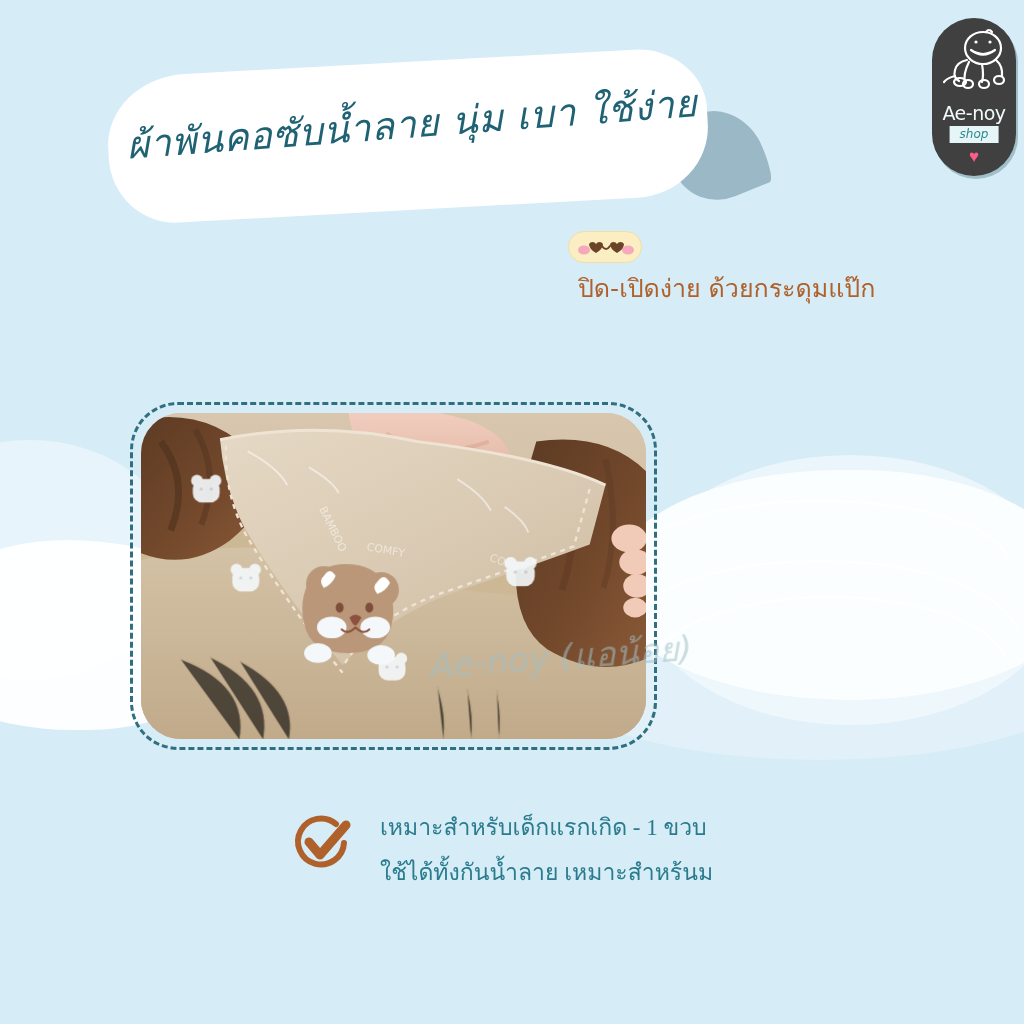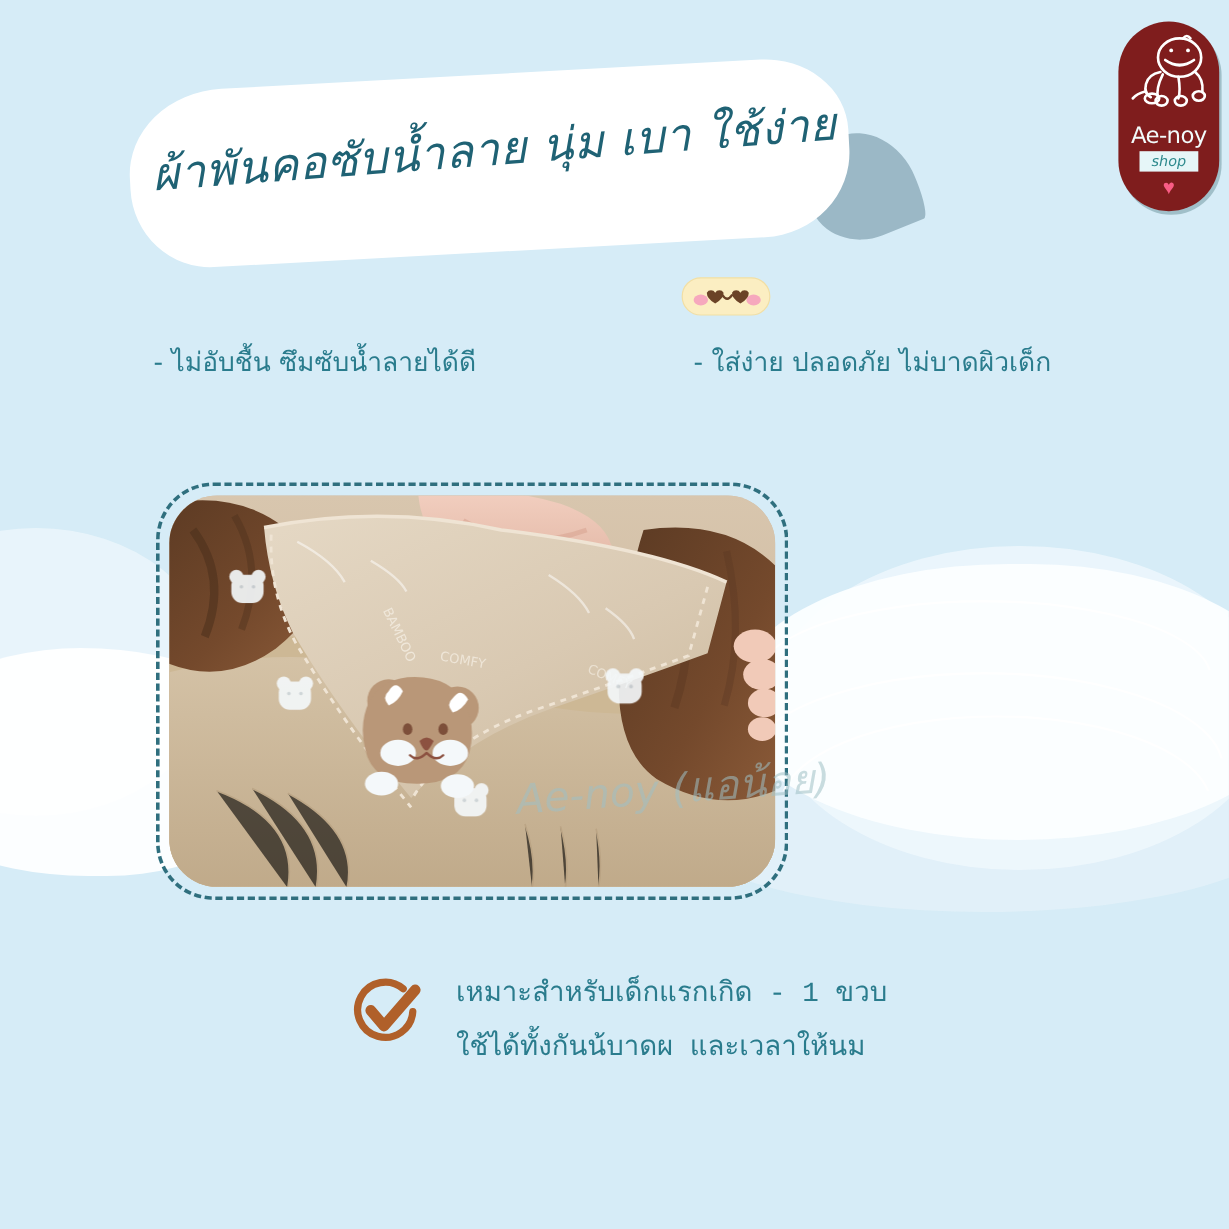--- a/index.html
+++ b/index.html
@@ -94,21 +94,21 @@
     background: #9bb8c6;
     border-radius: 55% 60% 8% 60% / 60% 70% 40% 55%;
     transform: rotate(-22deg);
   }
 
   
   .logo-badge {
     position: absolute;
     right: 8px; top: 18px;
     width: 84px; height: 158px;
-    background: #7f1d1d;
+    background: #404040;
     border-radius: 42px;
     box-shadow: 2px 3px 0 rgba(60,110,115,.35);
     overflow: hidden;
   }
   .logo-baby { position: absolute; left: 8px; top: 8px; }
   .logo-name {
     position: absolute;
     left: 0; right: 0; top: 84px;
     text-align: center;
     font-family: "DejaVu Sans", sans-serif;
@@ -195,21 +195,21 @@
     white-space: nowrap;
     transform: rotate(-4deg);
     pointer-events: none;
   }
 
   
   .check-wrap { position: absolute; left: 292px; top: 812px; }
   .check-text {
     position: absolute;
     left: 380px; top: 806px;
-    font-family: Liberation Mono, monospace;
+    font-family: Liberation Serif, serif;
     font-size: 23px;
     color: #2a7c8d;
     line-height: 1.95;
     white-space: nowrap;
   }
 </style>
 </head>
 <body>
 
 <div class="bg-layer">
@@ -245,34 +245,33 @@
       <ellipse cx="59" cy="54" rx="5" ry="4"></ellipse>
       <path d="M15 50 q-8 2 -11 6"></path>
     </g>
   </svg>
   <div class="logo-name">Ae-noy</div>
   <div class="logo-shop-box">shop</div>
   <div class="logo-heart">♥</div>
 </div>
 
 <div class="feat feat-left">
-  <div class="feat-sub">- ไม่อับชื้น ซึมซับน้ำลายได้ดี</div>
 </div>
 
 <div class="face-sticker">
   <svg width="74" height="32" viewBox="0 0 74 32">
     <ellipse cx="15" cy="18" rx="6" ry="4.5" fill="#f6a8bd"></ellipse>
     <ellipse cx="59" cy="18" rx="6" ry="4.5" fill="#f6a8bd"></ellipse>
     <path d="M20 12 a4 4 0 0 1 7 0 a4 4 0 0 1 7 0 q0 5 -7 9 q-7 -4 -7 -9Z" fill="#6b4327"></path>
     <path d="M41 12 a4 4 0 0 1 7 0 a4 4 0 0 1 7 0 q0 5 -7 9 q-7 -4 -7 -9Z" fill="#6b4327"></path>
     <path d="M33 14 q4 6 8 0" fill="none" stroke="#6b4327" stroke-width="2" stroke-linecap="round"></path>
   </svg>
 </div>
 <div class="feat feat-right">
-  <div class="feat-sub">- ใส่ง่าย ปลอดภัย ไม่บาดผิวเด็ก</div>
+  <div class="feat-head">ปิด-เปิดง่าย ด้วยกระดุมแป๊ก</div>
 </div>
 
 <div class="photo-frame">
   <div class="photo">
     <svg width="100%" height="100%" viewBox="0 0 511 332" preserveAspectRatio="xMidYMid slice">
       <defs>
         <linearGradient id="bgTop" x1="0" y1="0" x2="0" y2="1">
           <stop offset="0%" stop-color="#d8c6ae"></stop>
           <stop offset="100%" stop-color="#c9b295"></stop>
         </linearGradient>
@@ -397,14 +396,14 @@
 </div>
 
 <div class="check-wrap">
   <svg width="62" height="62" viewBox="0 0 62 62">
     <path d="M44 12 a23 23 0 1 0 8 19" fill="none" stroke="#b0602a" stroke-width="6" stroke-linecap="round"></path>
     <path d="M17 30 l11 13 l26 -30" fill="none" stroke="#b0602a" stroke-width="9" stroke-linecap="round" stroke-linejoin="round"></path>
   </svg>
 </div>
 <div class="check-text">
   <div>เหมาะสำหรับเด็กแรกเกิด - 1 ขวบ</div>
-  <div>ใช้ได้ทั้งกันน้บาดผ และเวลาให้นม</div>
+  <div>ใช้ได้ทั้งกันน้ำลาย เหมาะสำหร้นม</div>
 </div>
 
 </body></html>

